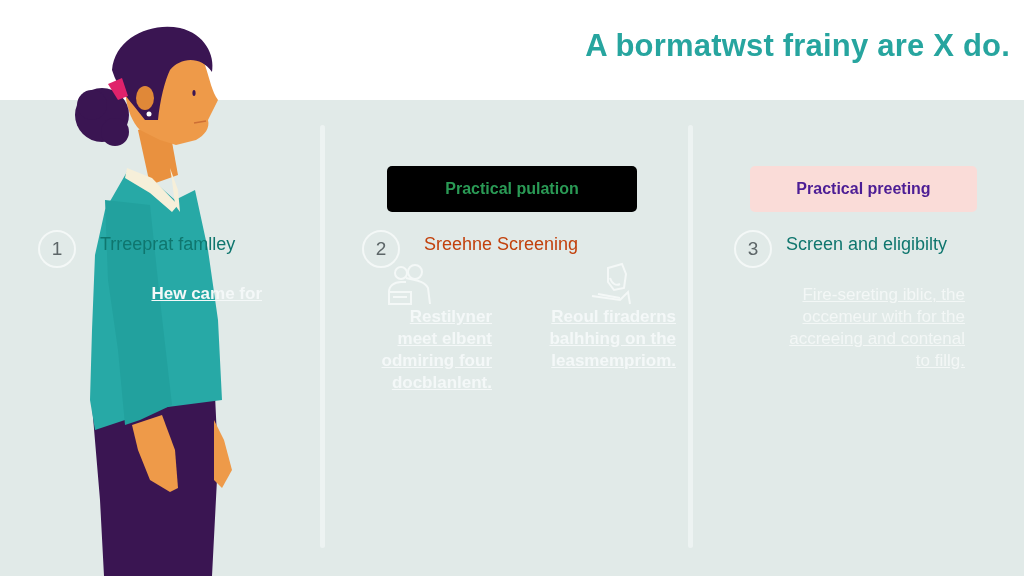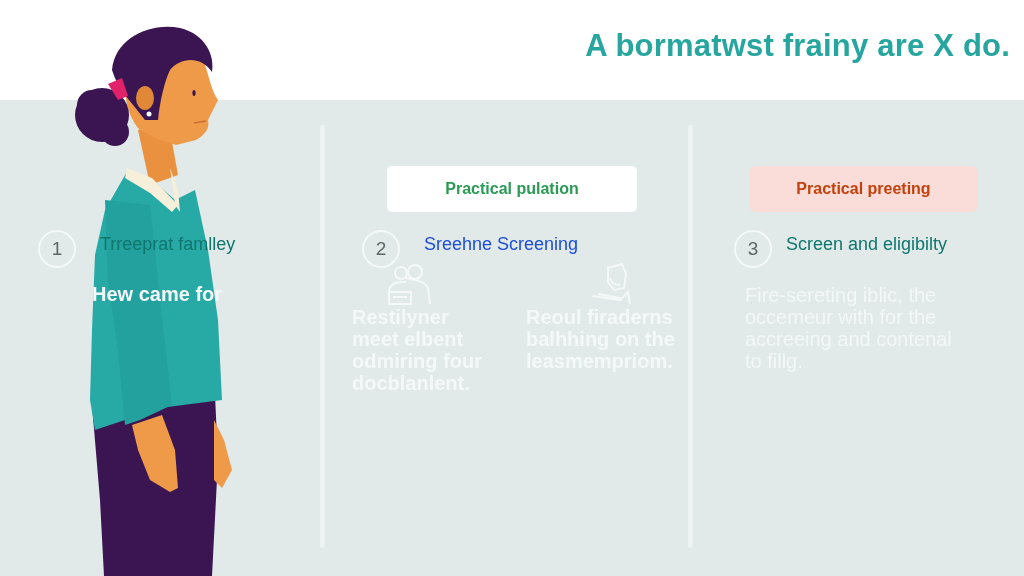--- a/index.html
+++ b/index.html
@@ -21,36 +21,37 @@
   }
   .divider {
     position: absolute; top: 125px; width: 5px; height: 423px;
     background: #edf3f2; border-radius: 3px;
   }
   .pill {
     position: absolute; height: 46px; border-radius: 5px;
     display: flex; align-items: center; justify-content: center;
     font-size: 16px; font-weight: bold;
   }
-  .pill-yellow { left: 387px; top: 166px; width: 250px; background: #ffffff; color: #2a9a55; }
-  .pill-pink   { left: 750px; top: 166px; width: 227px; background: #fadcd8; color: #c2410c; }
+  .pill-yellow { left: 387px; top: 166px; width: 250px; background: #000000; color: #2a9a55; }
+  .pill-pink   { left: 750px; top: 166px; width: 227px; background: #fadcd8; color: #4c1d95; }
 
   .step-circle {
     position: absolute; width: 38px; height: 38px; border-radius: 50%;
     border: 2px solid #f4f8f7;
     display: flex; align-items: center; justify-content: center;
     font-size: 19px; color: #5d6668;
   }
   .step-title {
-    position: absolute; font-size: 18px; color: #1d4ed8; white-space: nowrap;
+    position: absolute; font-size: 18px; color: #c2410c; white-space: nowrap;
   }
   .step-title.light { color: #0f766e; }
   .body-text {
-    position: absolute; text-align: left; font-size: 20px; line-height: 22px;
+    position: absolute; text-align: right; font-size: 17px; line-height: 22px;
     color: #f3f7f6;
+    text-decoration: underline;
   }
   .body-text.bold { font-weight: bold; color: #f4f8f8; }
   .body-text span { display: block; white-space: nowrap; }
 
   .icon { position: absolute; }
   .figure { position: absolute; left: 0; top: 0; width: 260px; height: 576px; pointer-events: none; }
 </style>
 </head>
 <body>
 

